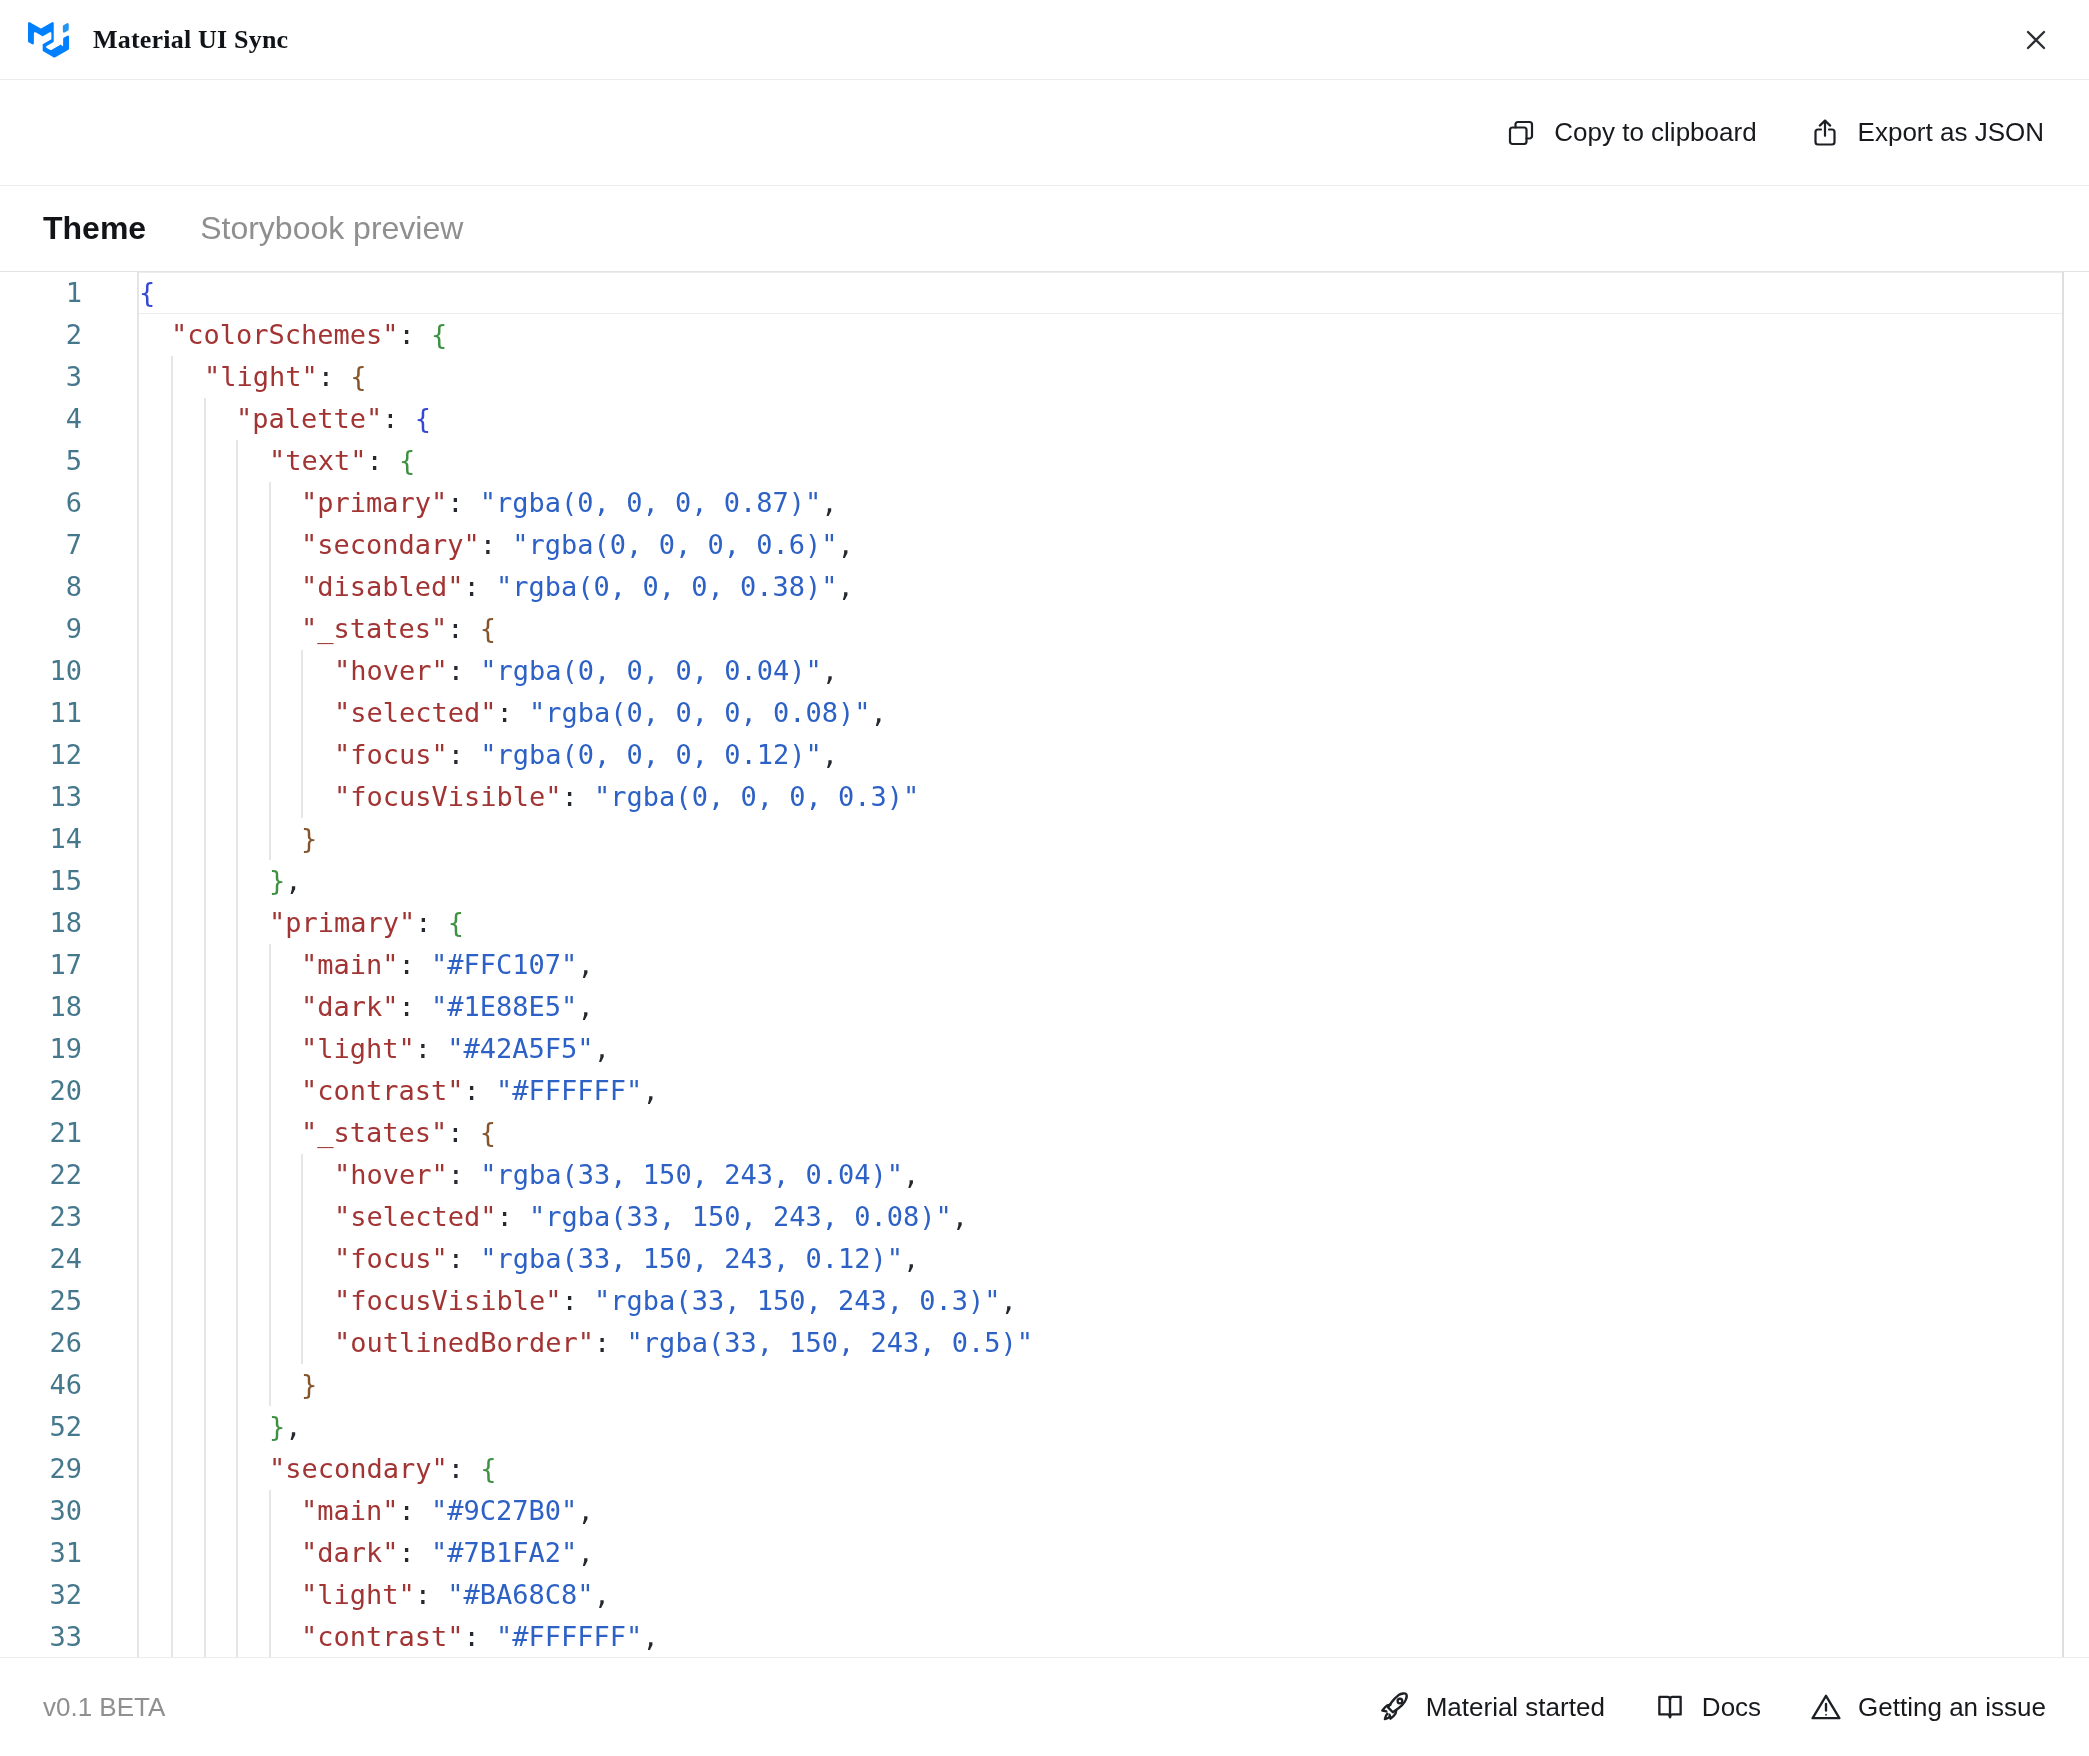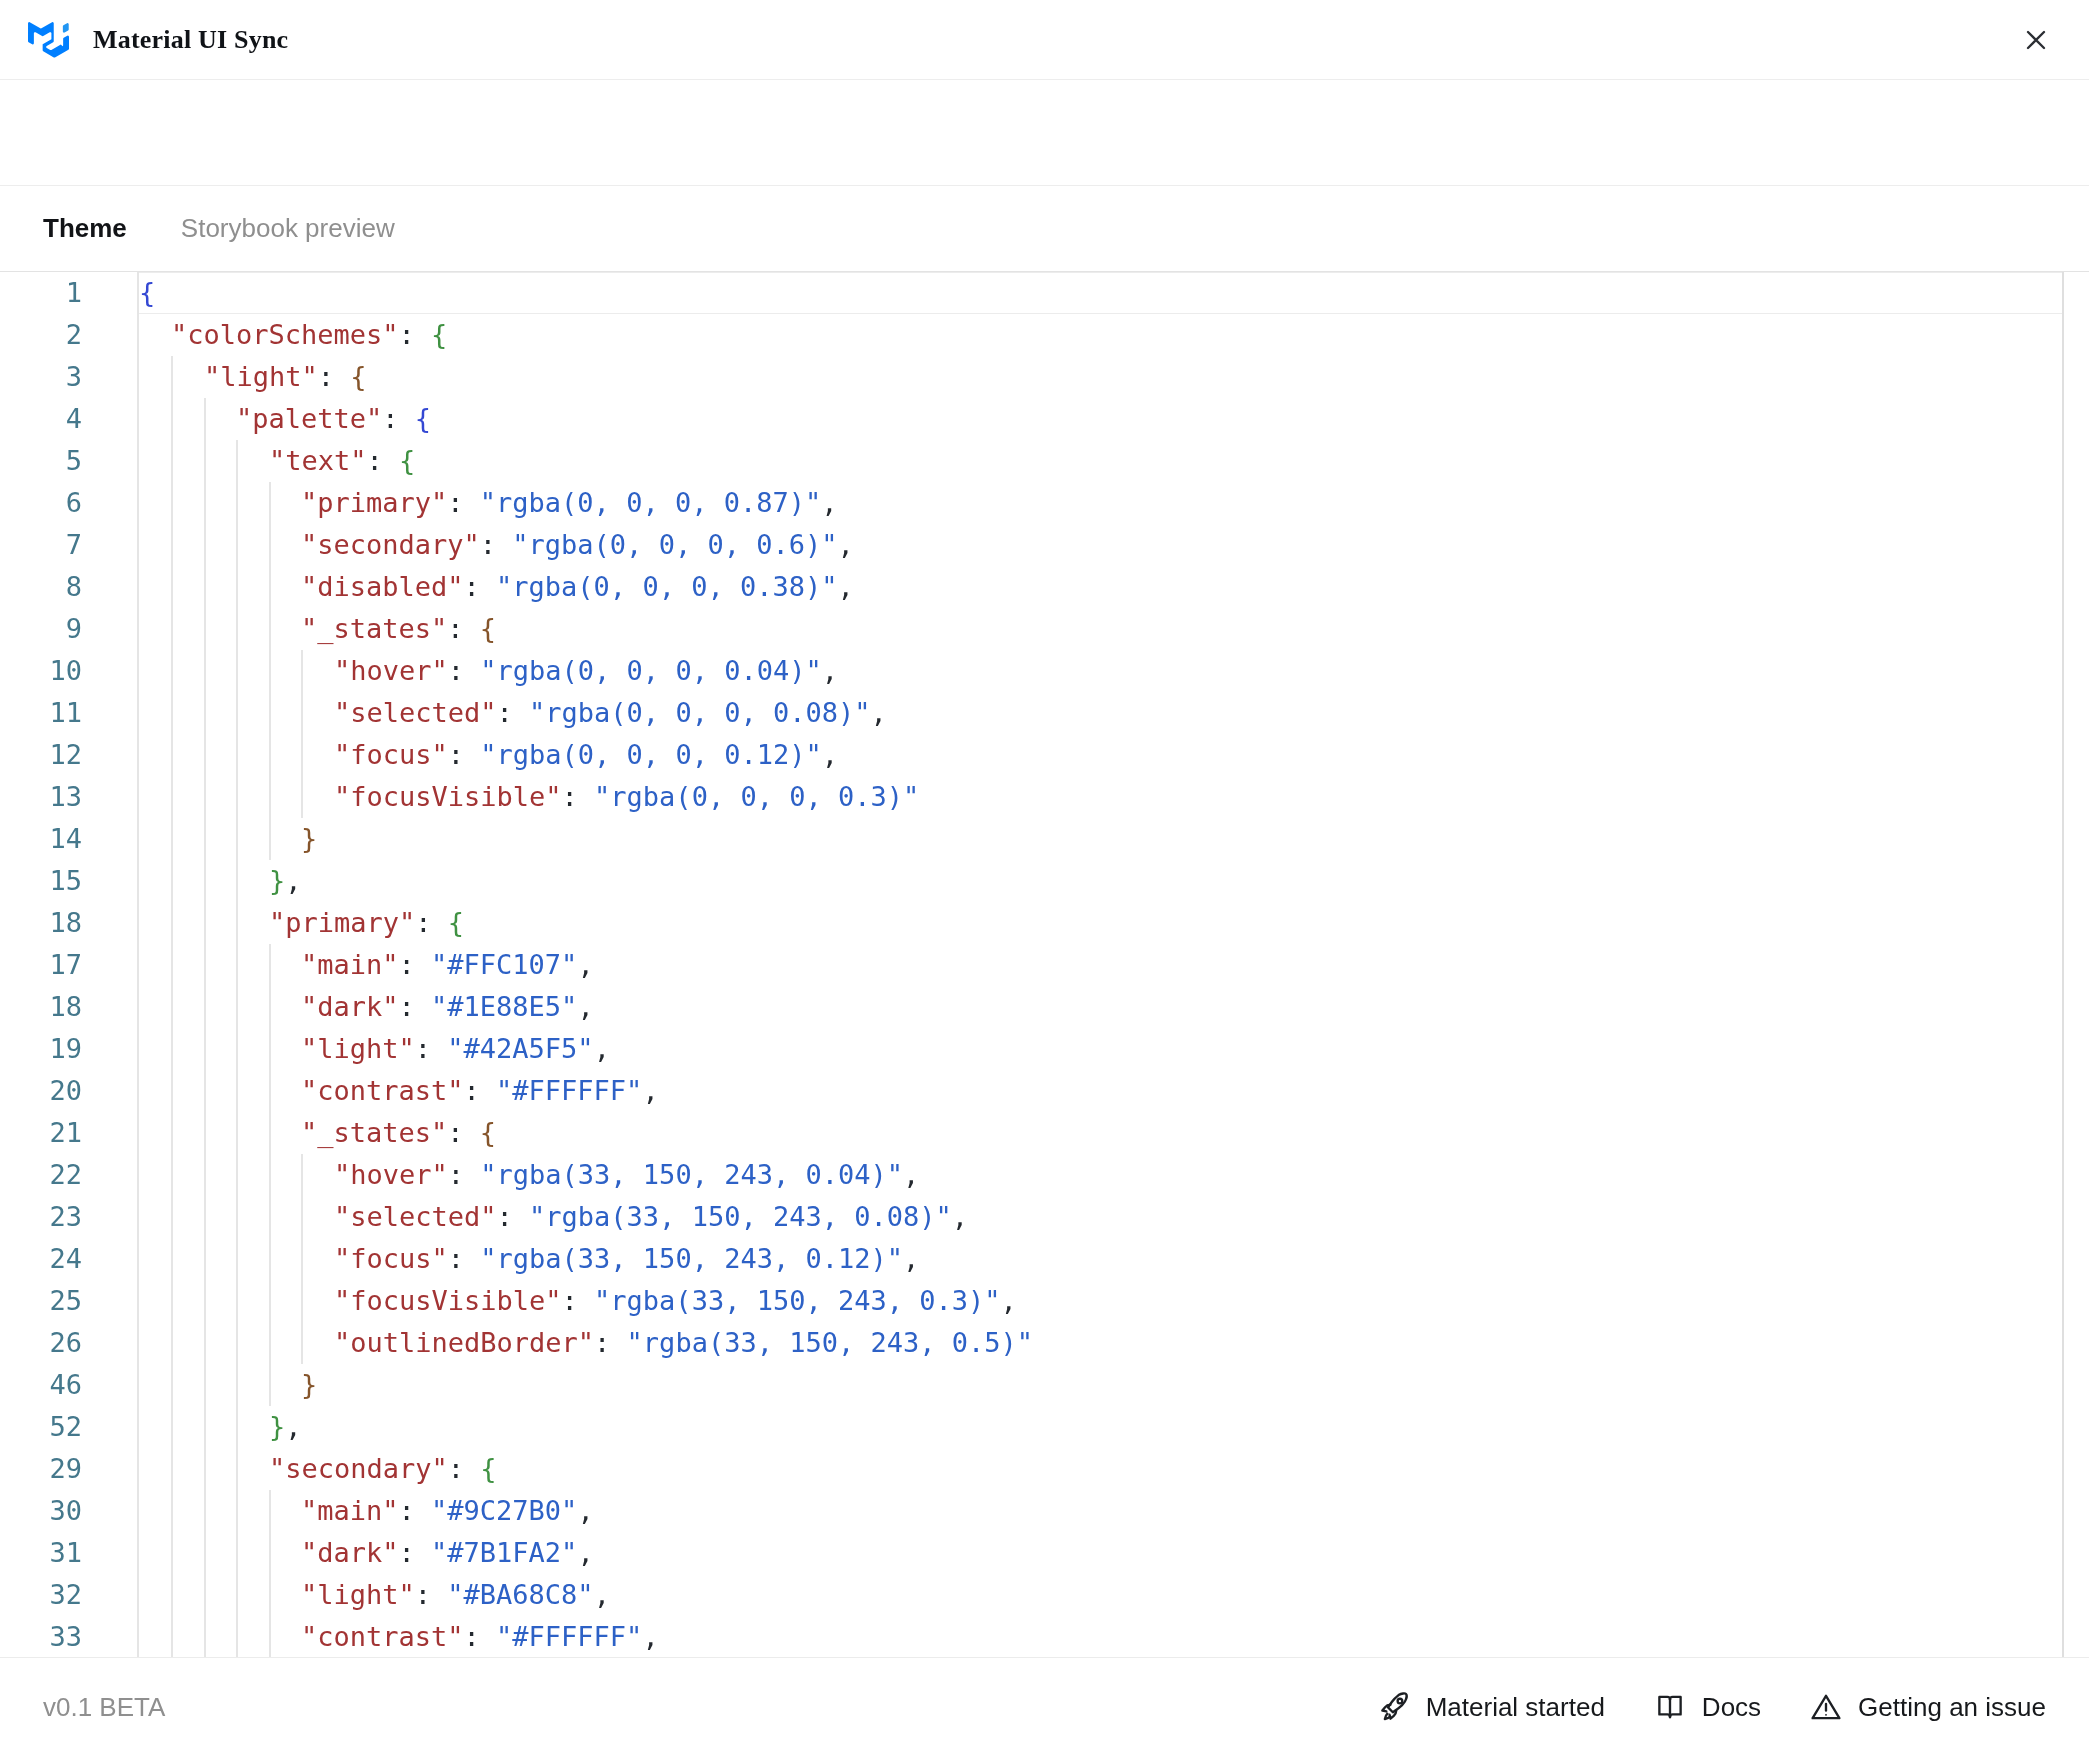--- a/index.html
+++ b/index.html
@@ -41,21 +41,21 @@
     font-family:"Liberation Sans", sans-serif; font-size:26px; color:#17191c;
   }
 
   
   .tabs {
     position:absolute; top:186px; left:0; right:0; height:86px;
     border-bottom:1.9px solid #e3e3e3;
     display:flex; align-items:center; gap:54px; padding:0 43px;
     font-size:26px;
   }
-  .tab { background:none; border:none; cursor:pointer; font-family:"Liberation Sans", sans-serif; font-size:26px; }
+  .tab { background:none; border:none; cursor:pointer; font-family:"Liberation Sans", sans-serif; font-size:32px; }
   .tab.active { font-weight:700; color:#121417; }
   .tab.inactive { font-weight:400; color:#8f8f8f; }
 
   
   .editor {
     position:absolute; top:272px; left:0; right:0; height:1385px;
     background:#fff; overflow:hidden;
     font-family:"DejaVu Sans Mono", monospace; font-size:27px; line-height:42px;
   }
   .gutter-sep { position:absolute; left:137px; top:0; bottom:0; width:1.9px; background:#e5e5e5; }
@@ -103,20 +103,37 @@
   <div class="header-spacer"></div>
   <button class="icon-btn" aria-label="Close">
     <svg width="32" height="32" viewBox="0 0 32 32">
       <path d="M8 8 24 24 M24 8 8 24" stroke="#2b2e33" stroke-width="2.3" stroke-linecap="round"></path>
     </svg>
   </button>
 </div>
 
 <div class="toolbar">
   <div class="toolbar-spacer"></div>
+  <div class="toolbar-actions">
+    <button class="text-action">
+      <svg class="oicon" width="32" height="32" viewBox="0 0 32 32">
+        <rect x="5" y="10.5" width="16.5" height="16.5" rx="2.5"></rect>
+        <path d="M10.5 10.5V7.5A2.5 2.5 0 0 1 13 5h11.5A2.5 2.5 0 0 1 27 7.5V19a2.5 2.5 0 0 1-2.5 2.5h-3"></path>
+      </svg>
+      <span>Copy to clipboard</span>
+    </button>
+    <button class="text-action">
+      <svg class="oicon" width="32" height="32" viewBox="0 0 32 32">
+        <path d="M16 3.8v15"></path>
+        <path d="m10.8 8.6 5.2-5 5.2 5"></path>
+        <path d="M12 12.5H9A2.5 2.5 0 0 0 6.5 15v10A2.5 2.5 0 0 0 9 27.5h14a2.5 2.5 0 0 0 2.5-2.5V15a2.5 2.5 0 0 0-2.5-2.5h-3"></path>
+      </svg>
+      <span>Export as JSON</span>
+    </button>
+  </div>
 </div>
 
 <div class="tabs">
   <button class="tab active">Theme</button>
   <button class="tab inactive">Storybook preview</button>
 </div>
 
 <div class="editor">
   <div id="code-area">
       <div class="code-row active"><div class="ln">1</div><div class="code-text" style="left: 139px;"><span class="tk-b1">{</span></div></div>

